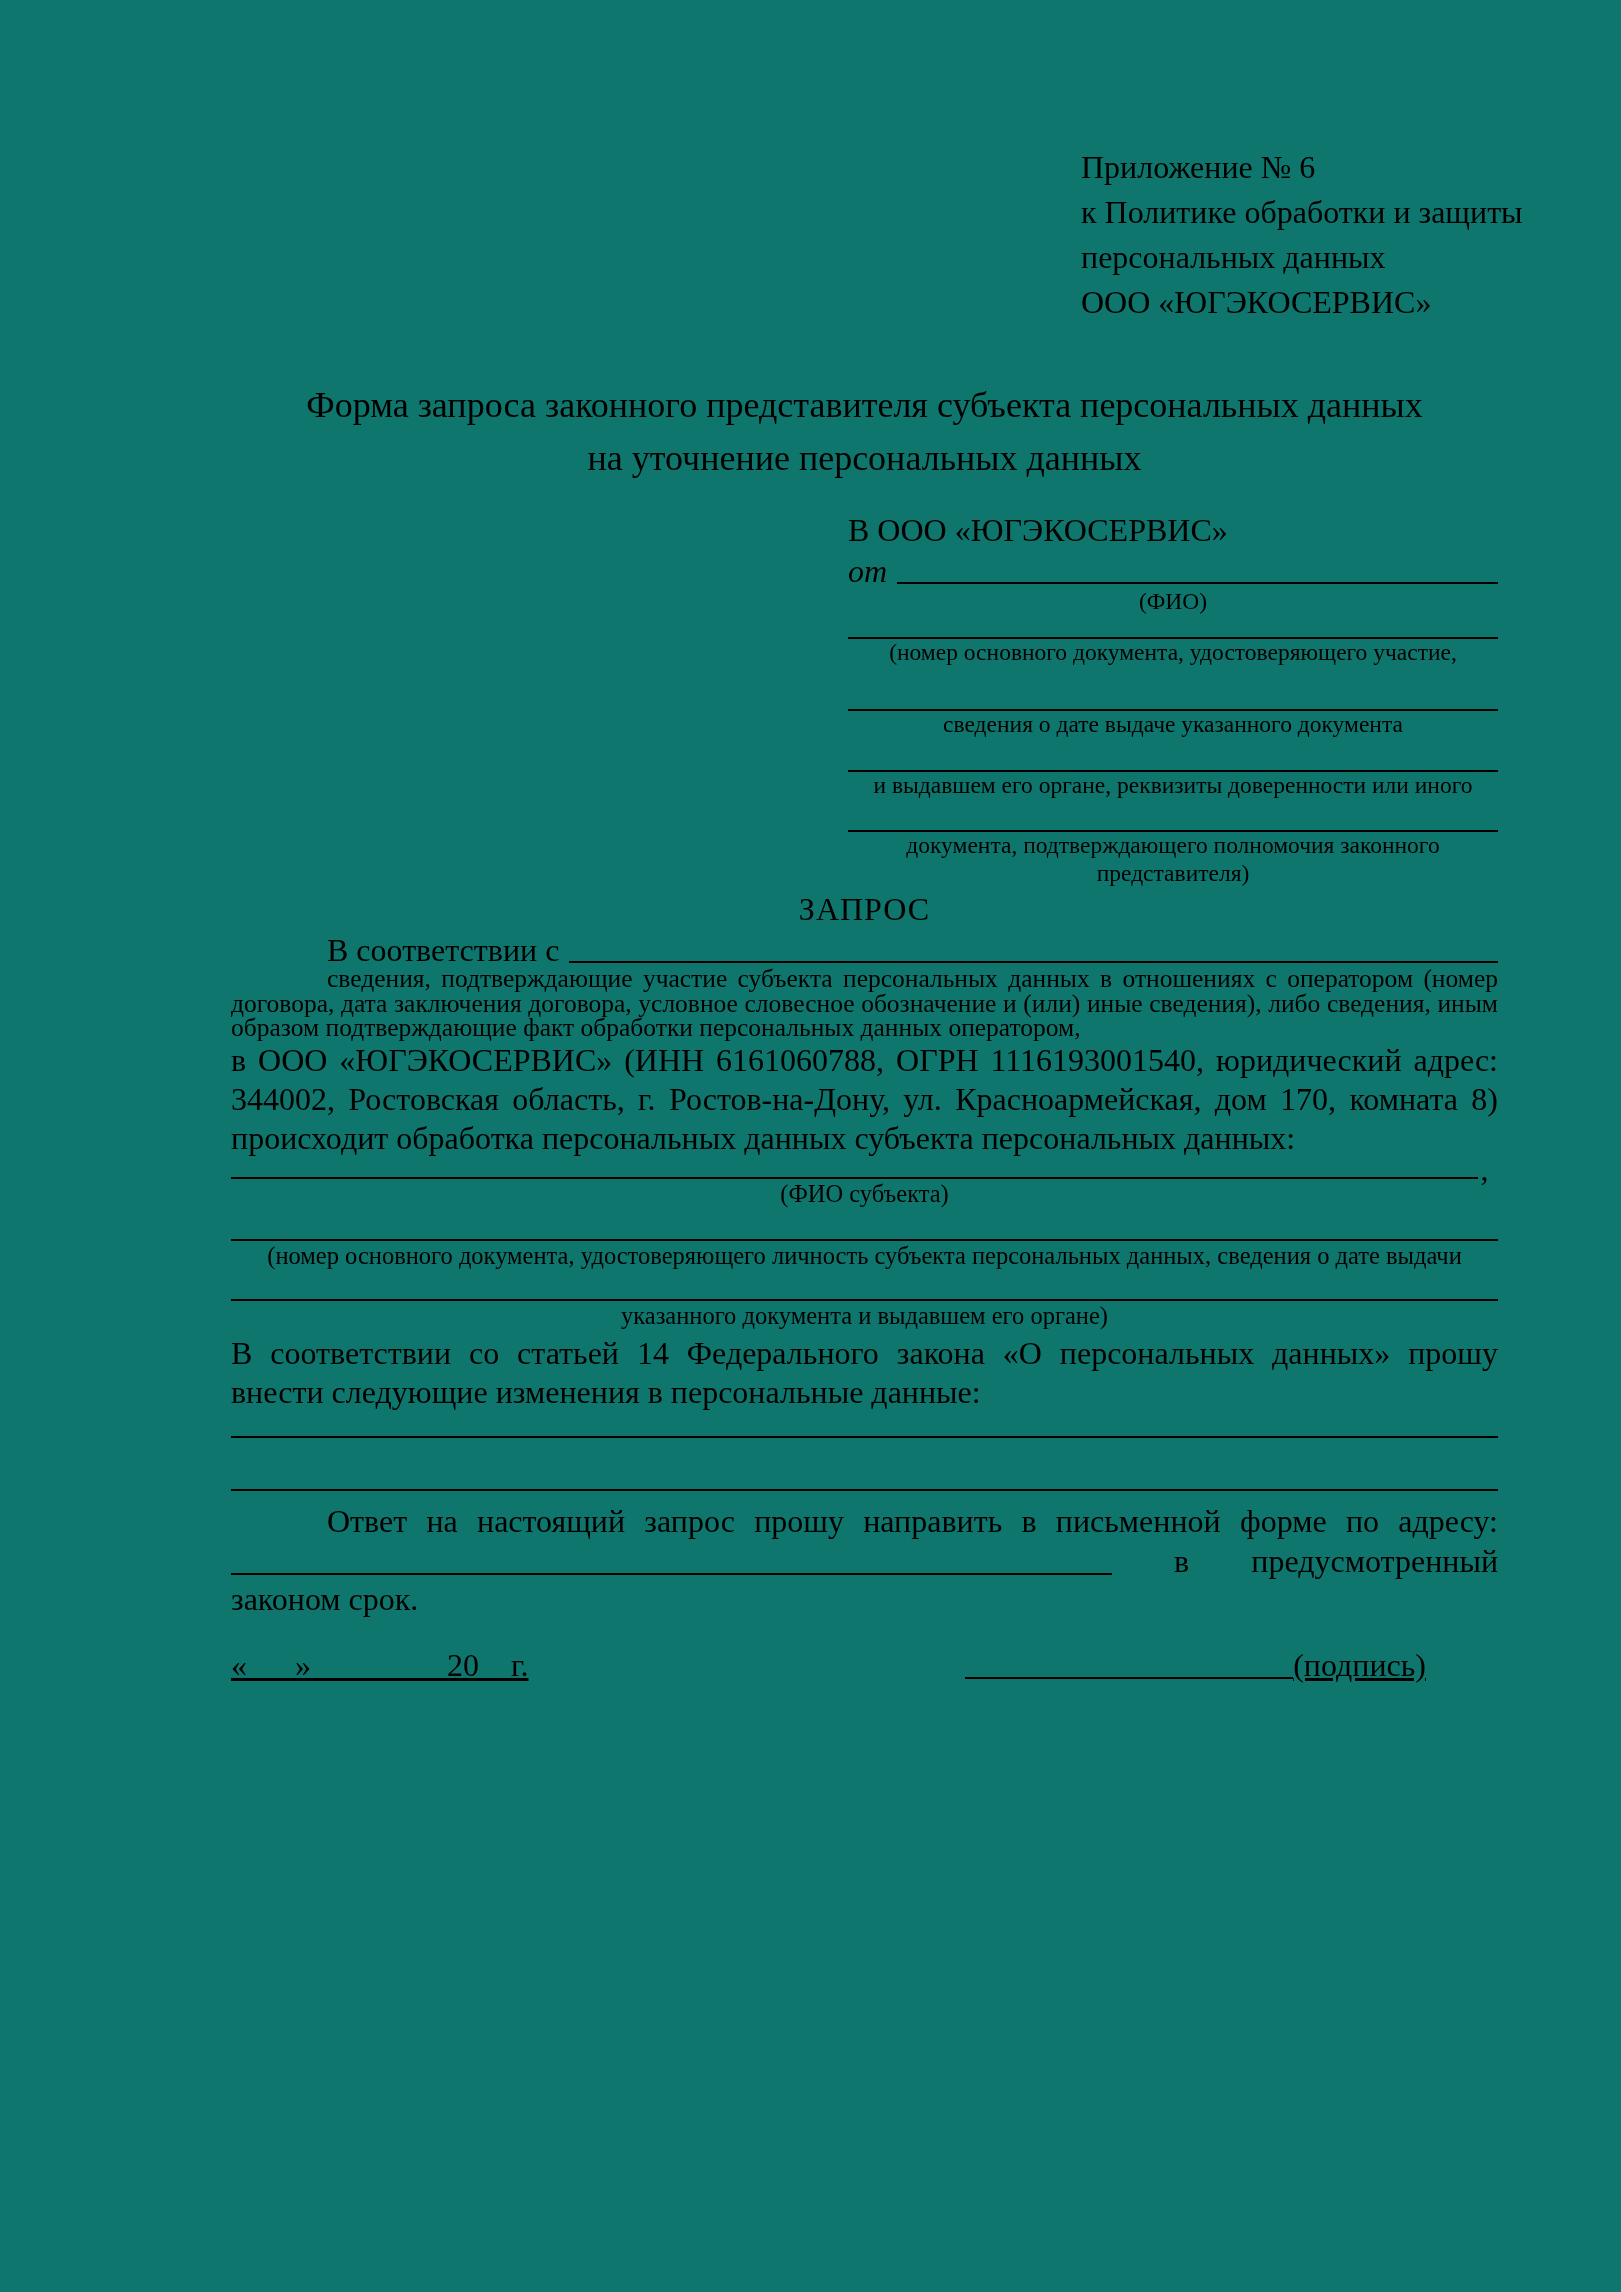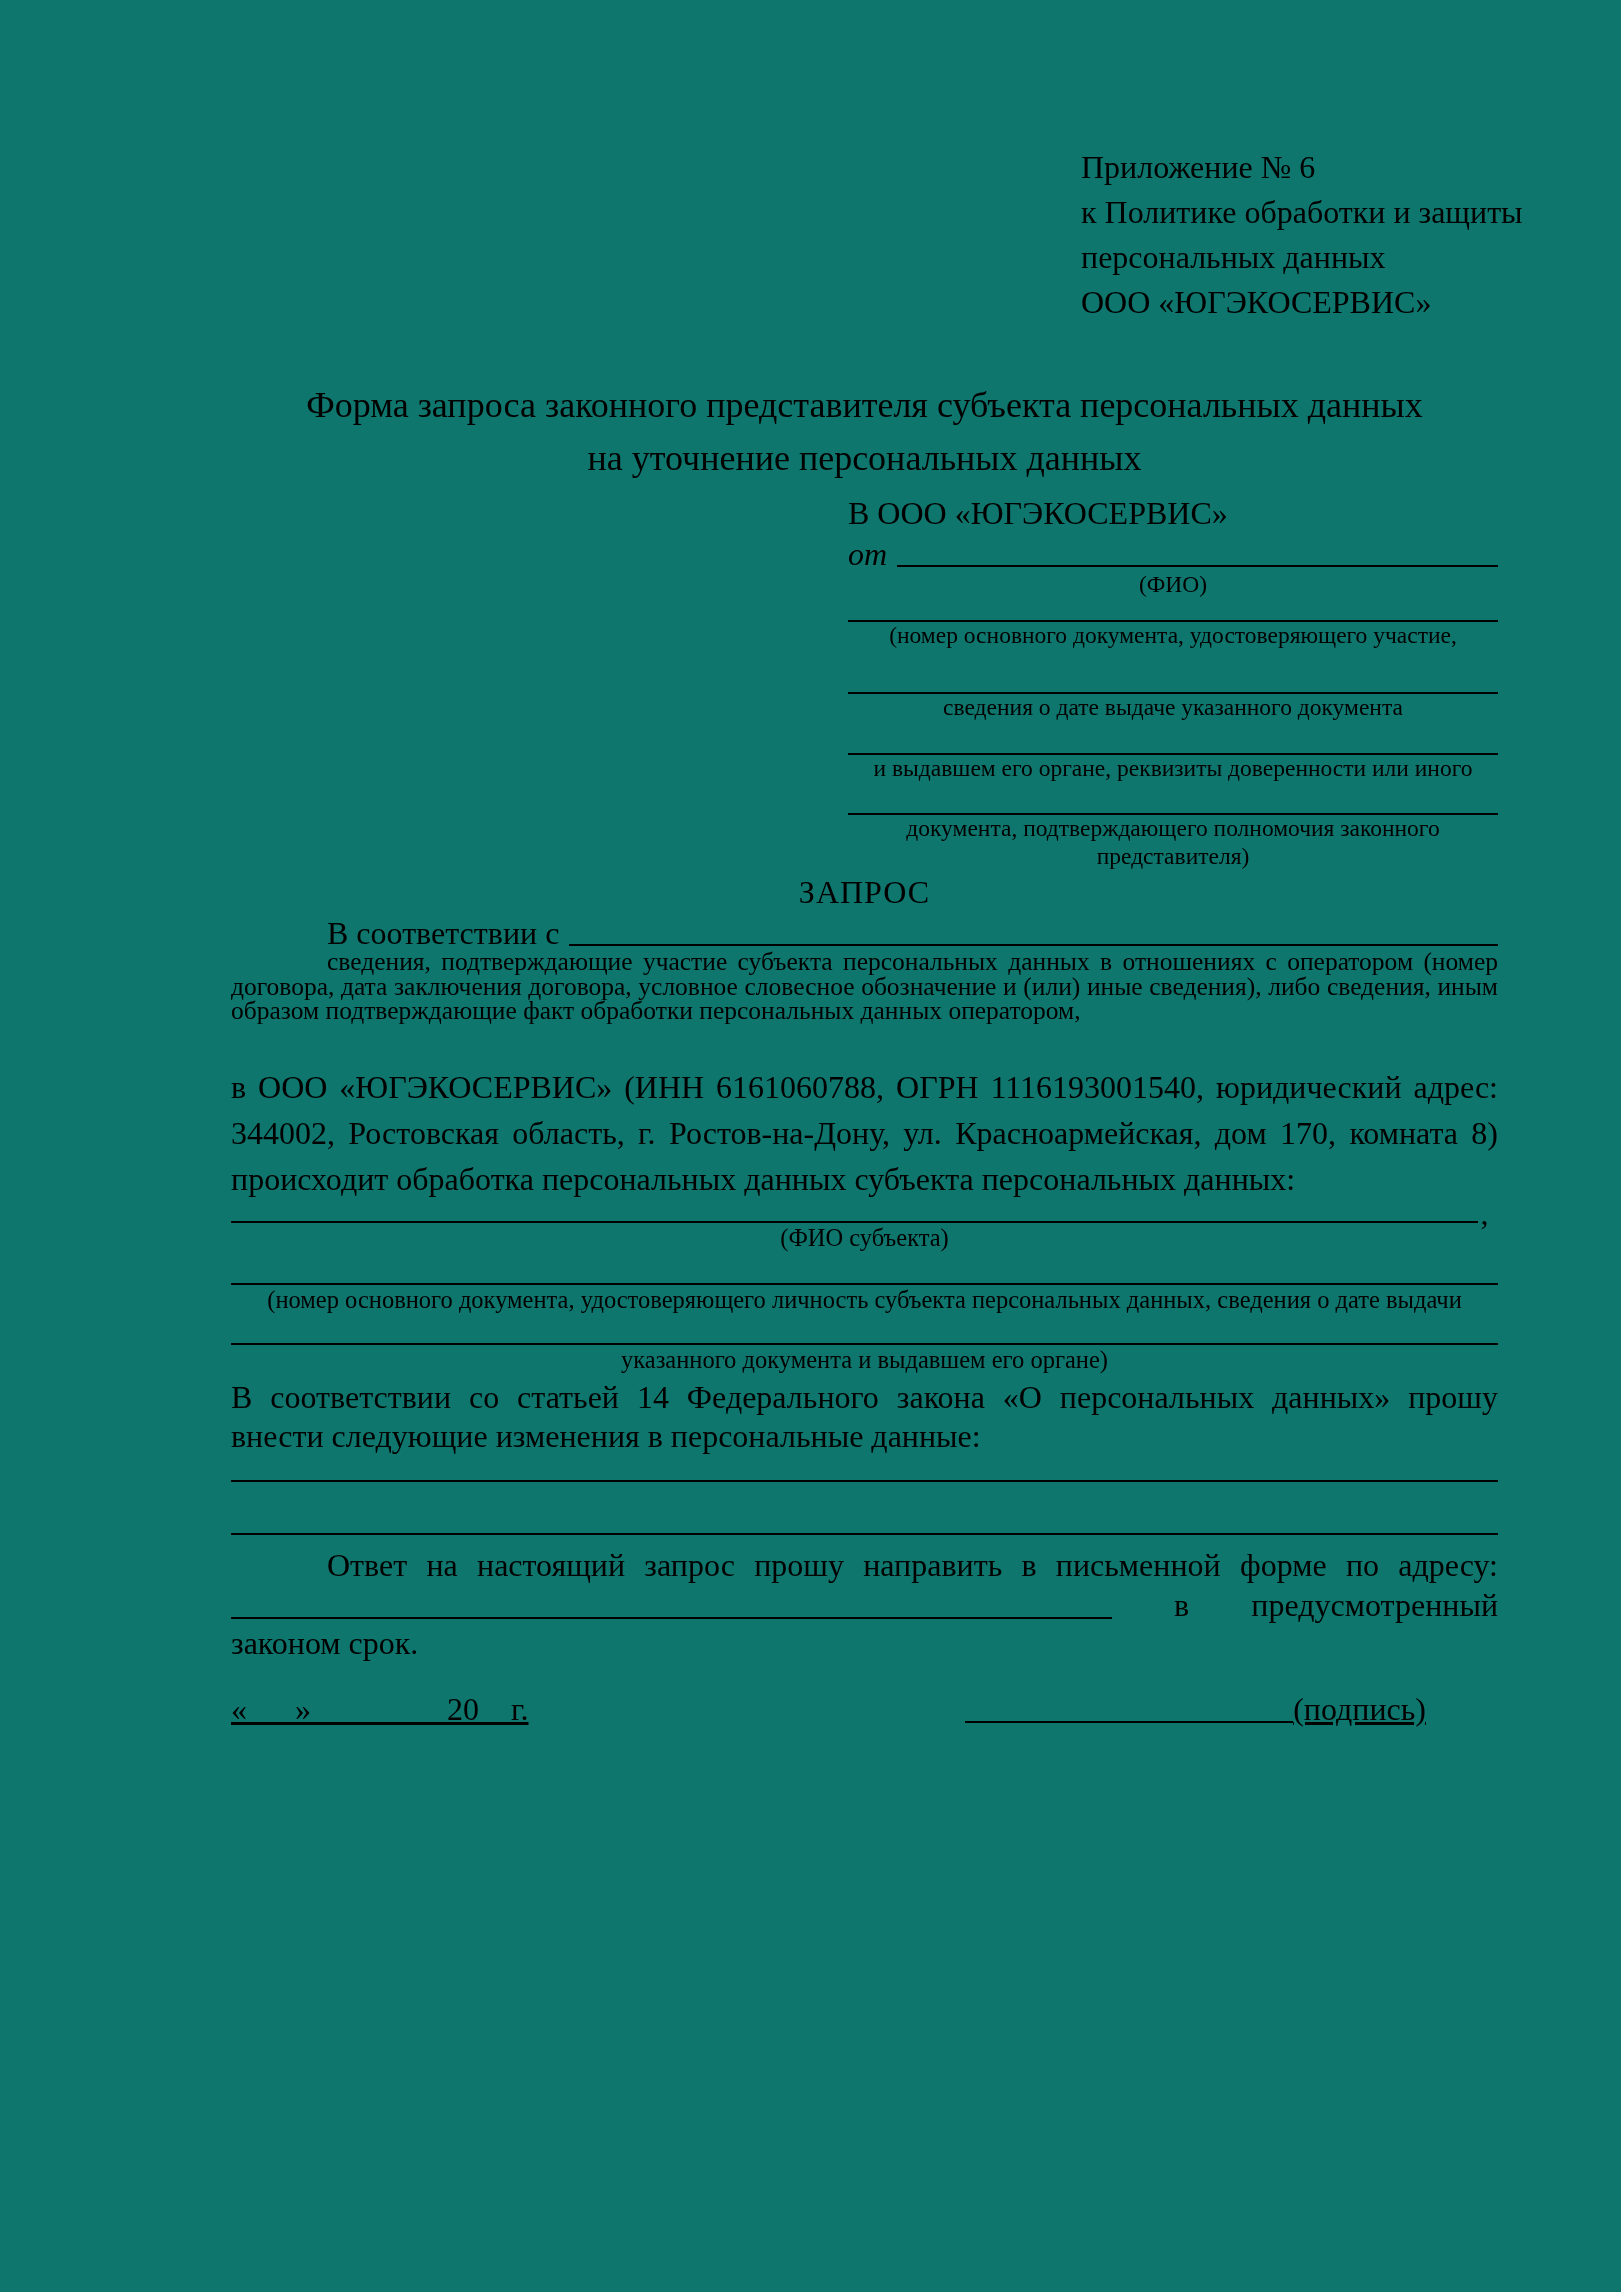--- a/index.html
+++ b/index.html
@@ -7,36 +7,36 @@
     width:1621px;height:2293px;background:#0f766e;color:#000;
     font-family:"Liberation Serif","DejaVu Serif",serif;font-size:32px;
     box-sizing:border-box;padding:0 123px 0 231px;overflow:hidden;position:relative;
   }
   
   .appendix{margin-top:145px;margin-left:850px;line-height:45px;white-space:nowrap;}
   
   .title{margin-top:54px;font-size:36px;font-weight:normal;line-height:53px;text-align:center;}
   .title div{white-space:nowrap;}
   
-  .addressee{margin-top:6px;margin-left:617px;width:650px;}
+  .addressee{margin-top:23px;margin-left:617px;width:650px;}
   .addr-to{line-height:45px;}
   .addr-from{height:35px;display:flex;align-items:flex-end;font-style:italic;}
   .addr-from .lbl{line-height:33px;}
   .fl{flex:1;border-bottom:2.9px solid #000;margin:0 0 3.9px 9.8px;}
   .cap24{font-size:23.5px;line-height:27.4px;text-align:center;}
   .cap25{font-size:24.5px;line-height:29px;text-align:center;}
   .bl{border-bottom:2.9px solid #000;height:0;}
   .g22{margin-top:21.6px;} .g44{margin-top:43px;} .g32{margin-top:31px;}
   .g30{margin-top:29px;} .g24{margin-top:23.5px;} .g52{margin-top:51px;}
   
   .zapros{line-height:45px;text-align:center;letter-spacing:1px;}
   .intro-row{height:35px;display:flex;align-items:flex-end;padding-left:96px;}
   .intro-row .lbl{white-space:nowrap;line-height:33px;}
   .small-print{font-size:25.5px;line-height:24.5px;text-align:justify;text-indent:96px;}
-  .body-par{line-height:46px;text-align:justify;margin-top:40px;}
+  .body-par{line-height:39px;text-align:justify;}
   .fio-row{height:21.6px;display:flex;align-items:flex-end;}
   .fio-fill{flex:1;border-bottom:2.9px solid #000;}
   .fio-comma{line-height:19.6px;padding-left:2px;width:17.6px;}
   .law-par{margin-top:3.9px;line-height:39px;text-align:justify;}
   
   .answer{margin-top:11.8px;line-height:39px;}
   .ans1{text-align:justify;text-align-last:justify;text-indent:96px;height:39px;}
   .ans2{height:39px;display:flex;justify-content:space-between;align-items:flex-end;}
   .ans2 .blank{width:881px;border-bottom:2.9px solid #000;margin-bottom:4.9px;}
   .ans2 span{line-height:37px;}

